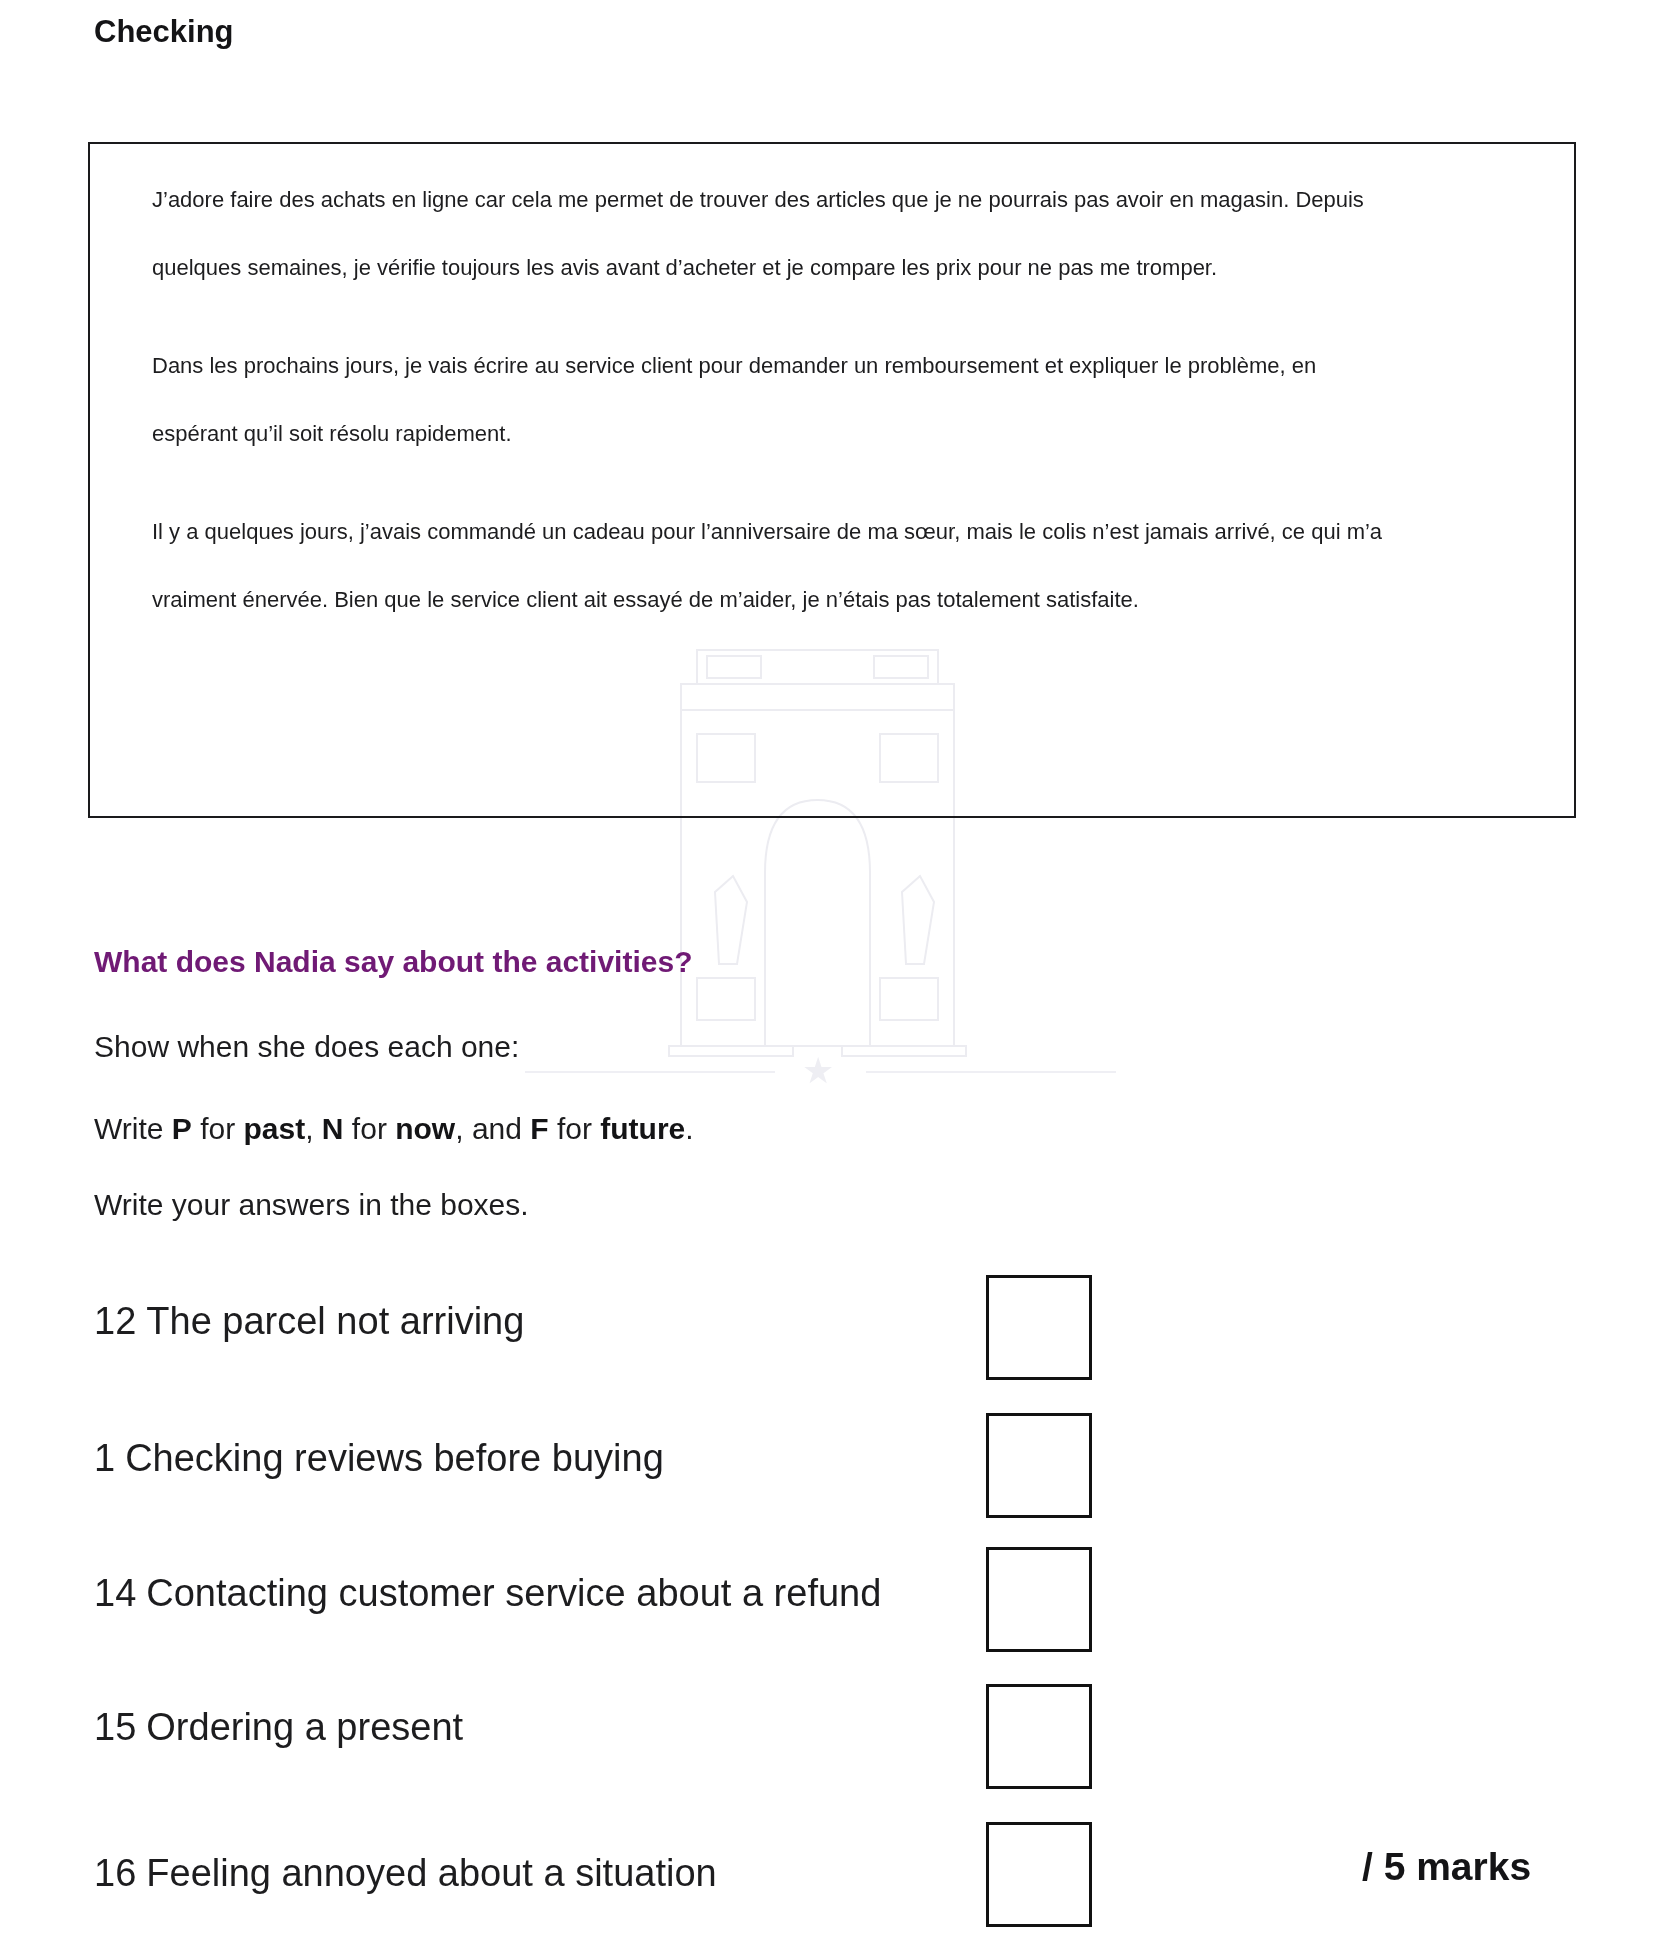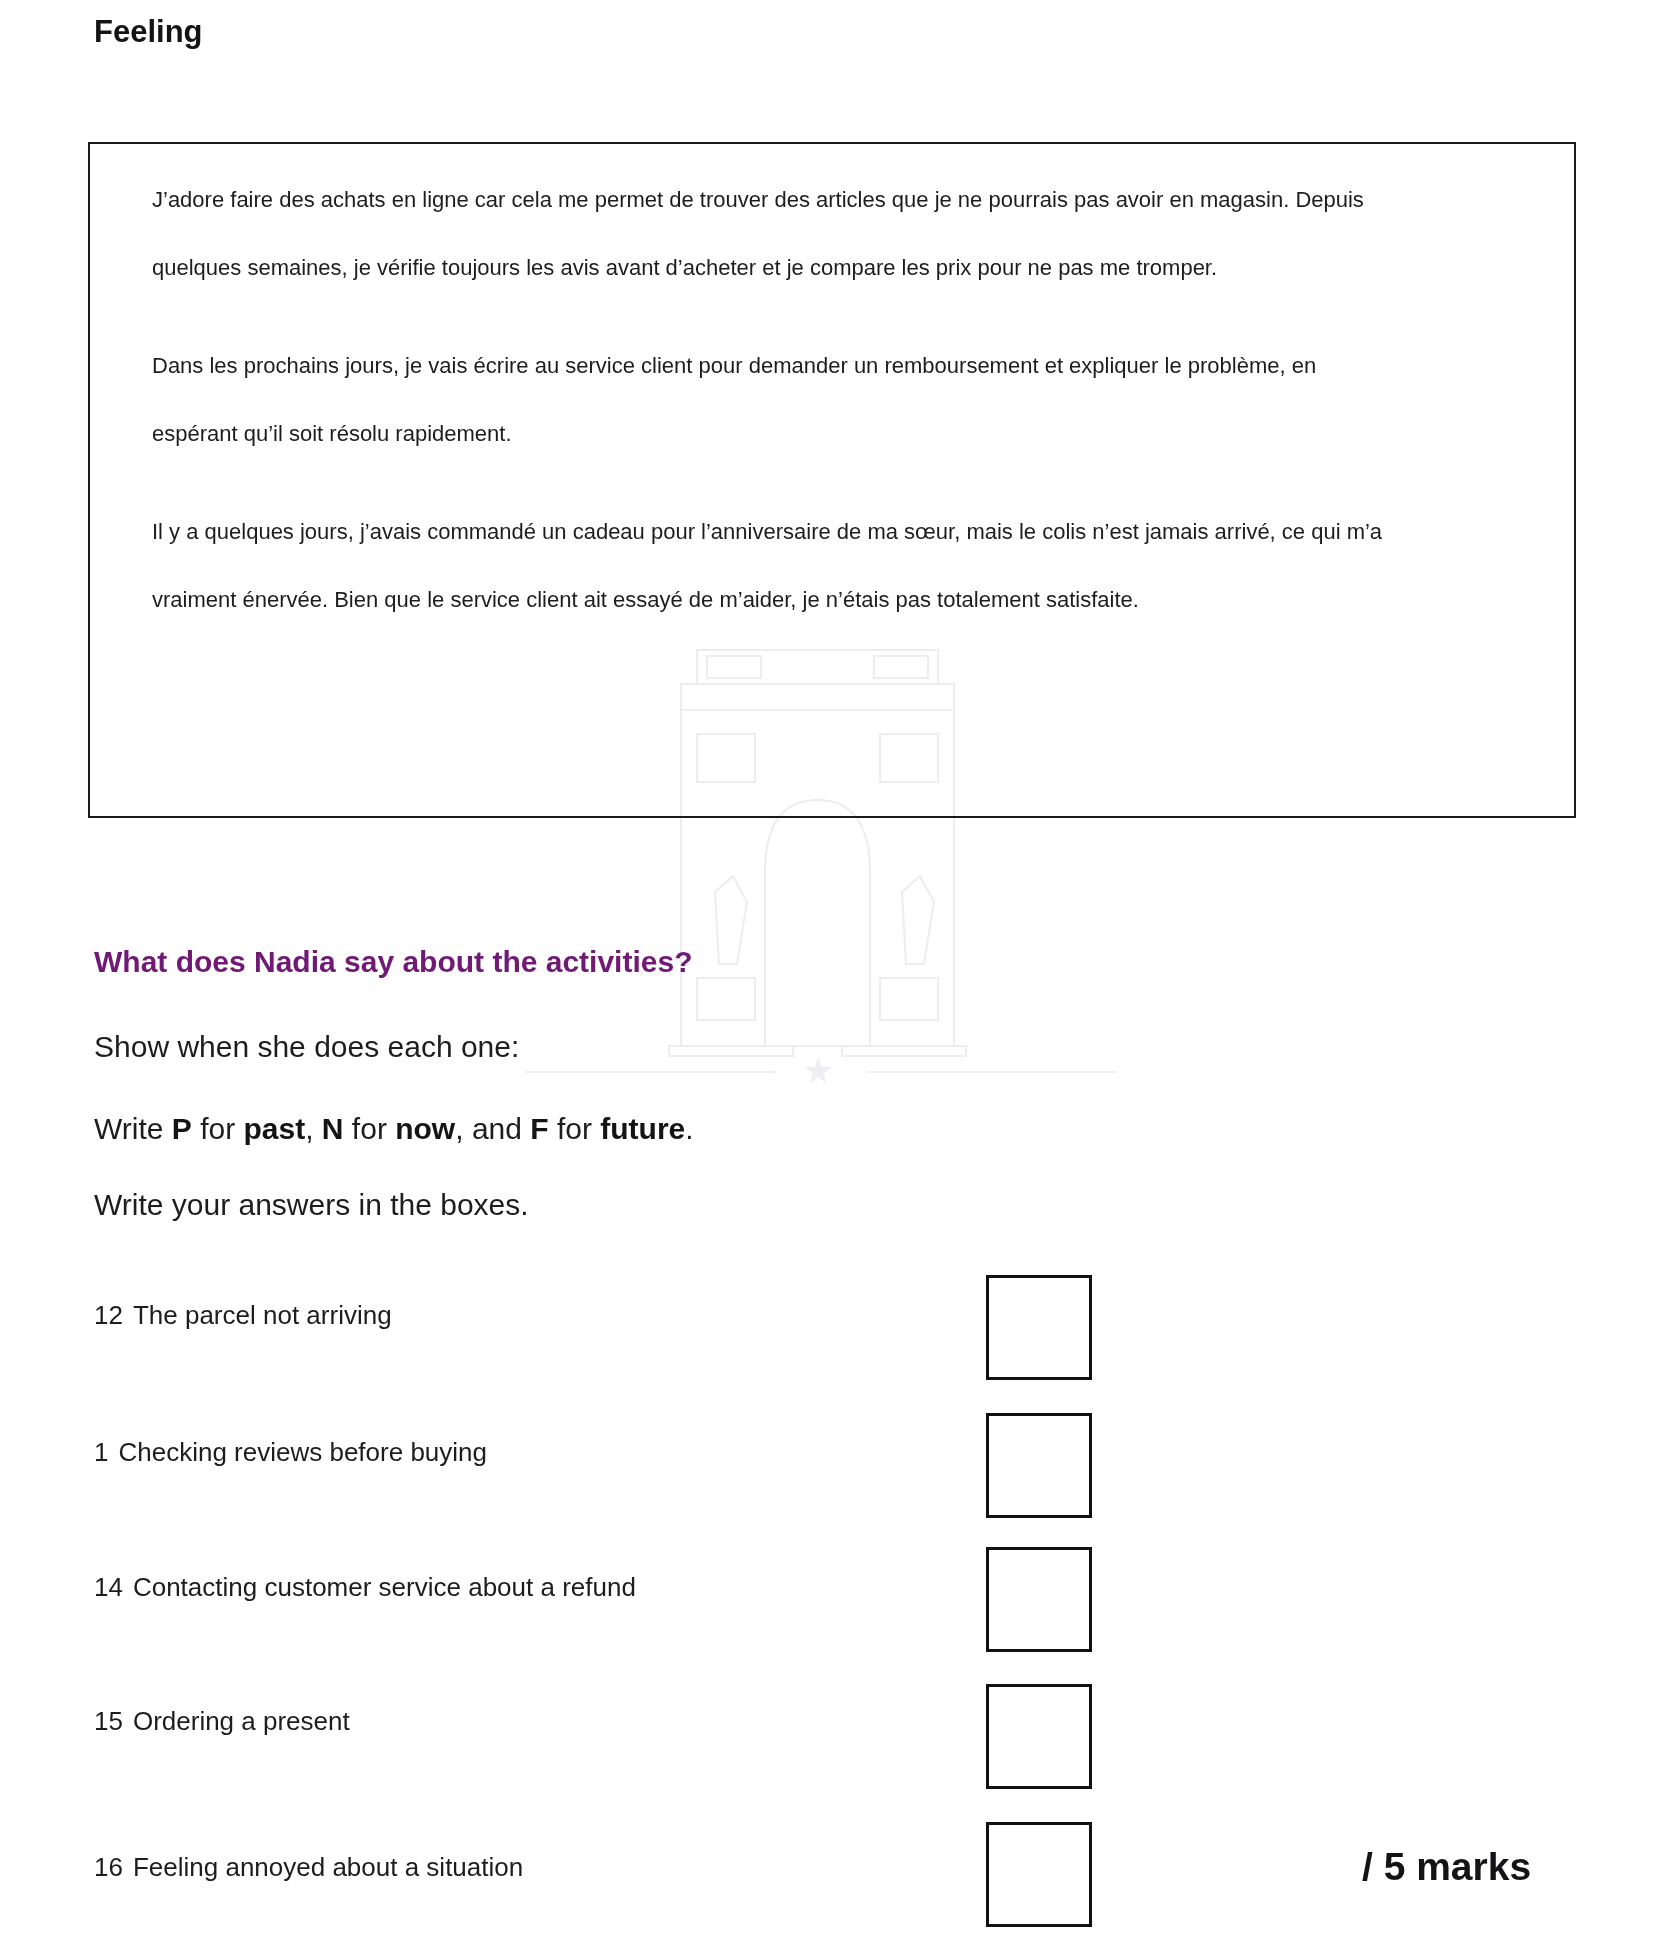--- a/index.html
+++ b/index.html
@@ -76,21 +76,21 @@
     left: 94px;
     font-size: 30px;
     color: #1d1d1f;
     white-space: nowrap;
   }
   .q-line.bold { font-weight: 700; color: #701a75; }
   .q-line b { font-weight: 700; color: #141416; }
   .question-row {
     position: absolute;
     left: 94px;
-    font-size: 26px;
+    font-size: 38px;
     color: #1d1d1f;
     white-space: nowrap;
   }
   .question-row .q-num { margin-right: 10px; }
   .answer-box {
     position: absolute;
     left: 986px;
     width: 106px; height: 105px;
     border: 3px solid #111111;
     background: #ffffff;
@@ -128,21 +128,21 @@
         <rect x="197" y="398" width="124" height="10"></rect>
       </g>
     </svg>
   </div>
   <div class="wm-rule left"></div>
   <div class="wm-star">★</div>
   <div class="wm-rule right"></div>
 
   <div class="content">
 
-    <div class="page-title">Feeling</div>
+    <div class="page-title">Checking</div>
 
     <div class="passage-box">
       <p>J’adore faire des achats en ligne car cela me permet de trouver des articles que je ne pourrais pas avoir en magasin. Depuis quelques semaines, je vérifie toujours les avis avant d’acheter et je compare les prix pour ne pas me tromper.</p>
       <p>Dans les prochains jours, je vais écrire au service client pour demander un remboursement et expliquer le problème, en espérant qu’il soit résolu rapidement.</p>
       <p>Il y a quelques jours, j’avais commandé un cadeau pour l’anniversaire de ma sœur, mais le colis n’est jamais arrivé, ce qui m’a vraiment énervée. Bien que le service client ait essayé de m’aider, je n’étais pas totalement satisfaite.</p>
     </div>
 
     <div class="q-line bold" style="top:945px">What does Nadia say about the activities?</div>
     <div class="q-line" style="top:1030px">Show when she does each one:</div>
     <div class="q-line" style="top:1112px"><span>Write </span><b>P</b><span> for </span><b>past</b><span>, </span><b>N</b><span> for </span><b>now</b><span>, and </span><b>F</b><span> for </span><b>future</b><span>.</span></div>

